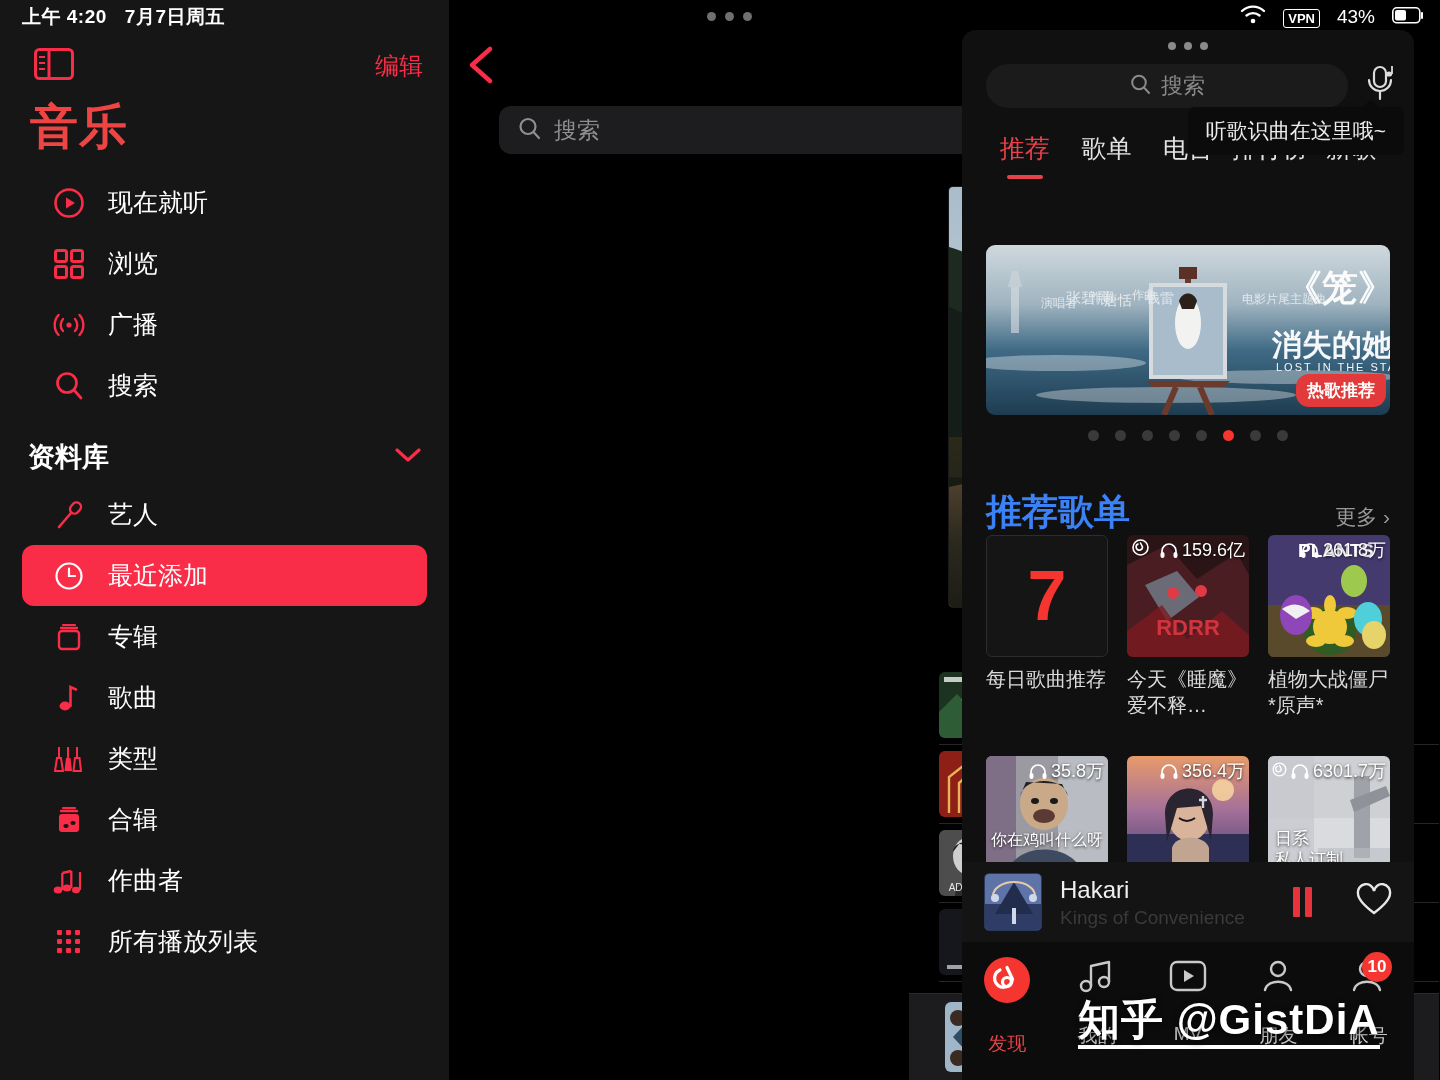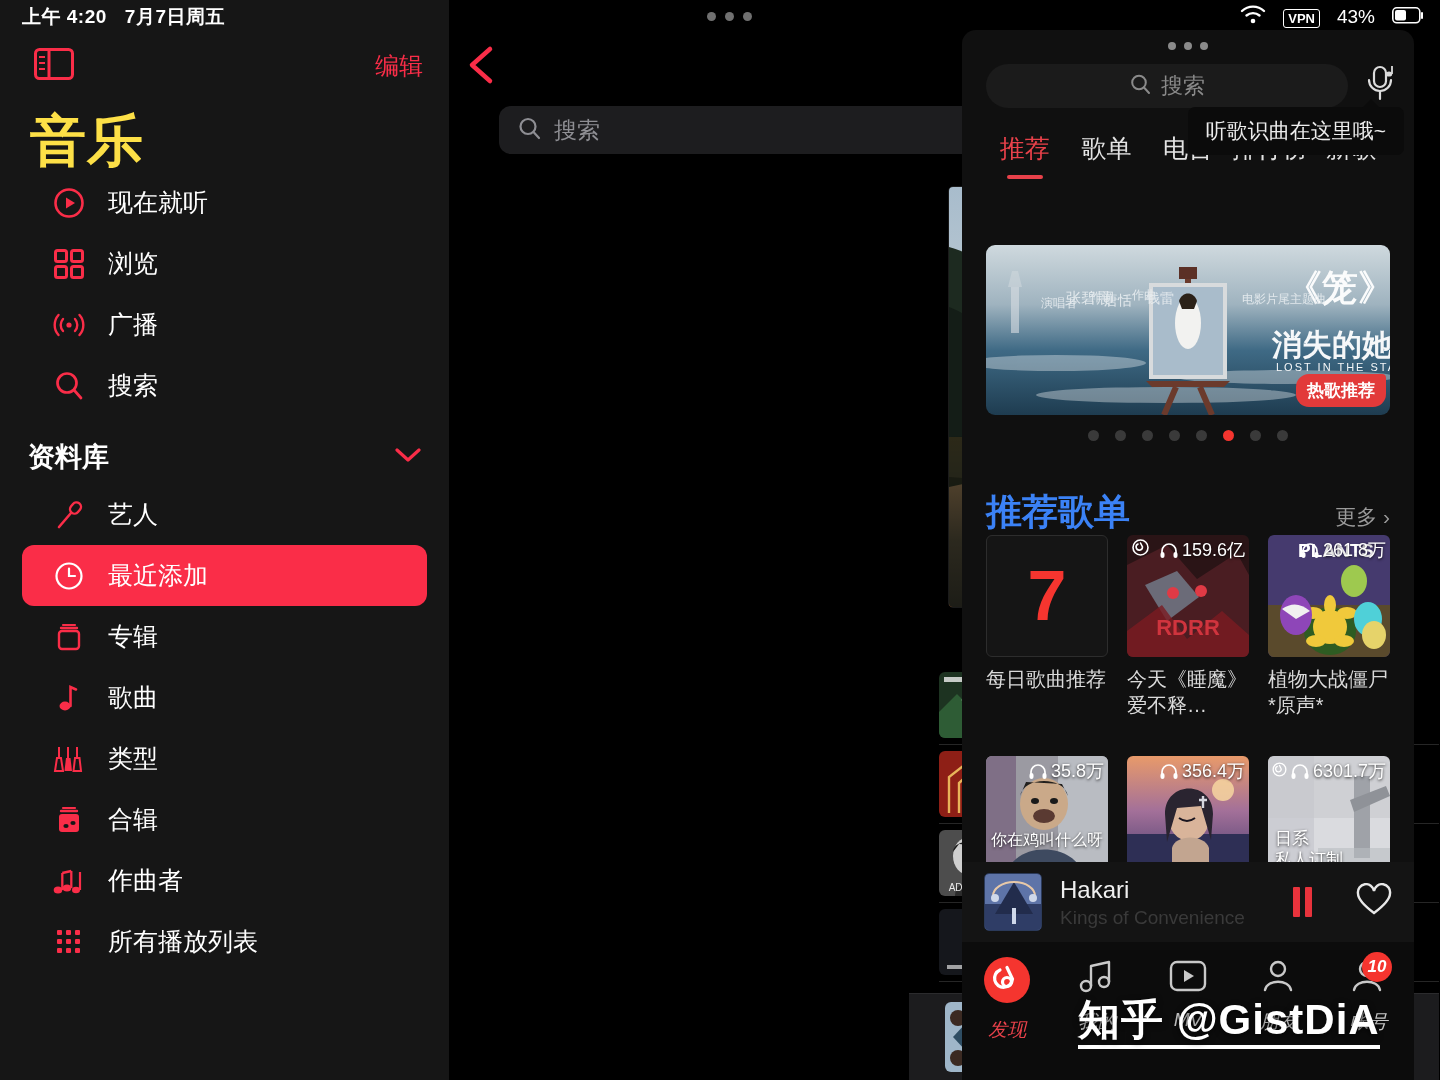--- a/index.html
+++ b/index.html
@@ -25,22 +25,22 @@
   .sb-date{letter-spacing:.5px;}
 
   .sb-head {
     position:absolute; left:0; top:42px; width:449px; height:48px;
     display:flex; align-items:center; justify-content:space-between;
     padding:0 26px 0 34px;
   }
   .edit-btn{ color:#fa2d48; font-size:24px; font-weight:400; }
 
   .app-title{
-    position:absolute; left:30px; top:104px;
-    color:#fde047; font-size:56px; font-weight:700; letter-spacing:1px;
+    position:absolute; left:30px; top:95px;
+    color:#ef4444; font-size:48px; font-weight:700; letter-spacing:1px;
   }
 
   .nav { position:absolute; left:0; top:172px; width:449px; }
   .nav-item{
     display:flex; align-items:center; height:61px;
     padding-left:30px; gap:22px; border-radius:12px;
     margin:0 22px 0 22px;
   }
   .nav-item .lbl{ color:#fff; font-size:25px; font-weight:400; }
   .nav-item.active{ background:#fa2d48; }
@@ -196,21 +196,21 @@
   .ne-player .meta{ flex:1; }
   .ne-player .tt{ color:#f0f0f0; font-size:24px;}
   .ne-player .ss{ color:#3a3a3a; font-size:19px; margin-top:3px;}
   .pausebtn{ display:flex; gap:5px; margin-right:26px;}
   .pausebtn i{ display:block; width:7px;height:30px;background:#e8333c;border-radius:1px;}
 
   .ne-tabbar{
     position:absolute; left:0; top:912px; width:452px; height:138px;
     background:#0c0c0c; display:flex; align-items:flex-start; padding-top:14px;
   }
-  .tb{ flex:1; display:flex; flex-direction:column; align-items:center; gap:9px; position:relative;font-style:italic;}
+  .tb{ flex:1; display:flex; flex-direction:column; align-items:center; gap:23px; position:relative;}
   .tb .lbl{ font-size:19px; color:#c9c9c9;}
   .tb.active .lbl{ color:#e8414a; }
   .tb .badge{
     position:absolute; right:22px; top:-4px; background:#f5352f; color:#fff;
     font-size:17px; font-weight:600; min-width:30px; height:30px; border-radius:15px;
     display:flex;align-items:center;justify-content:center; padding:0 5px;
   }
   .watermark{
     position:absolute; left:1078px; top:992px; z-index:60;
     color:#fff; font-size:42px; font-weight:700; letter-spacing:1px;

